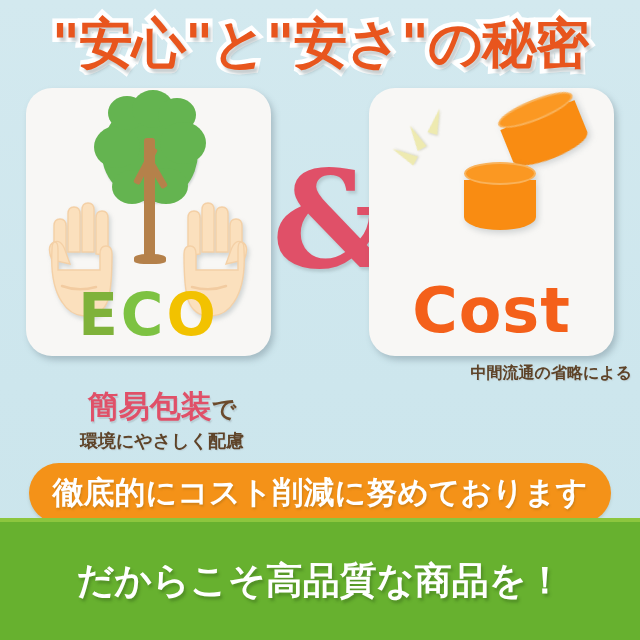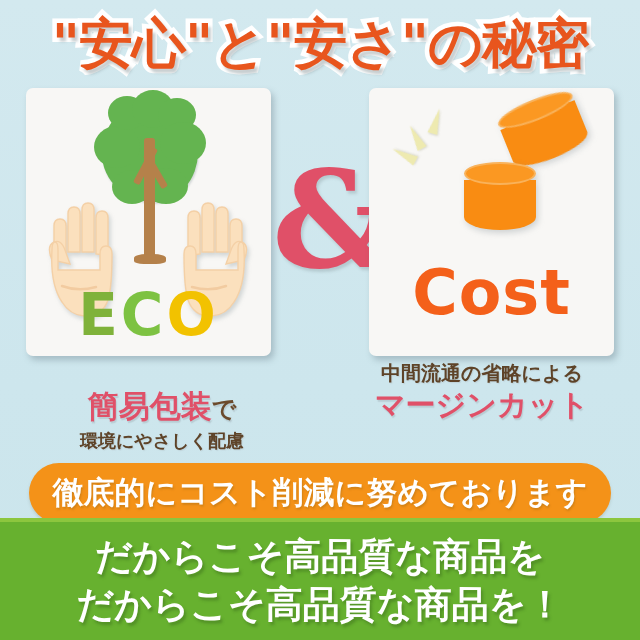--- a/index.html
+++ b/index.html
@@ -40,21 +40,21 @@
     line-height: 76px;
   }
 
   
   .card {
     position: absolute;
     top: 88px;
     width: 245px;
     height: 268px;
     background: #f8f7f5;
-    border-radius: 7px;
+    border-radius: 26px;
     box-shadow: 3px 4px 6px rgba(90,110,120,0.35);
   }
   #card-eco  { left: 26px; }
   #card-cost { left: 369px; }
 
   
   .amp {
     position: absolute;
     left: 272px;
     top: 152px;
@@ -144,21 +144,21 @@
     border-left: 5px solid transparent; border-right: 5px solid transparent;
     border-bottom: 26px solid #eeeab0;
     filter: drop-shadow(1px 1px 1px rgba(150,150,110,0.35));
   }
   .spark.s1 { left: 32px; top: 0px;  transform: rotate(16deg); }
   .spark.s2 { left: 12px; top: 16px; transform: rotate(-28deg); }
   .spark.s3 { left: 0px;  top: 34px; transform: rotate(-62deg); }
 
   
   .cost {
-    position: absolute; left: 0; top: 170px; width: 245px;
+    position: absolute; left: 0; top: 188px; width: 245px;
     text-align: center; white-space: nowrap;
     font-family: "DejaVu Sans", sans-serif;
     font-size: 62px; font-weight: bold; letter-spacing: 1px;
     color: #f4601a; line-height: 70px;
   }
 
   
   .caption {
     position: absolute; top: 360px; width: 300px; text-align: center;
   }
@@ -171,21 +171,21 @@
     color: #e05068; white-space: nowrap;
     text-shadow: 1px 2px 1px rgba(140,150,155,0.30);
   }
   .cap-big .suffix { color: #6b4a2c; font-size: 24px; }
   .cap-small {
     font-family: "DejaVu Sans", sans-serif;
     font-weight: bold; font-size: 18px; line-height: 28px;
     color: #5e4328; white-space: nowrap;
     text-shadow: 1px 1px 1px rgba(150,155,160,0.25);
   }
-  #caption-right .cap-small { font-size: 20px; line-height: 26px; }
+  #caption-right .cap-small { font-size: 16px; line-height: 26px; text-align: right; }
   #caption-right .cap-big { font-size: 30px; line-height: 36px; margin-top: 1px; }
 
   
   .pill {
     position: absolute; left: 29px; top: 455px; width: 582px; height: 60px;
     background: #f49218; border-radius: 32px;
     box-shadow: 0 2px 3px rgba(120,130,110,0.25);
     display: flex; align-items: center; justify-content: center; margin-top: 8px;
   }
   .pill-text {
@@ -290,25 +290,23 @@
     <div class="cost">Cost</div>
   </div>
 
   <div class="caption" id="caption-left">
     <div class="cap-big"><span>簡易包装</span><span class="suffix">で</span></div>
     <div class="cap-small">環境にやさしく配慮</div>
   </div>
 
   <div class="caption" id="caption-right">
     <div class="cap-small">中間流通の省略による</div>
-    <div class="cap-big">マージンカット</div>
   </div>
 
   <div class="pill">
     <div class="pill-text">徹底的にコスト削減に努めております</div>
   </div>
 
   <div class="footer">
-    <div class="footer-line">だからこそ高品質な商品を</div>
     <div class="footer-line">だからこそ高品質な商品を！</div>
   </div>
 
 </div>
 
 </body></html>

